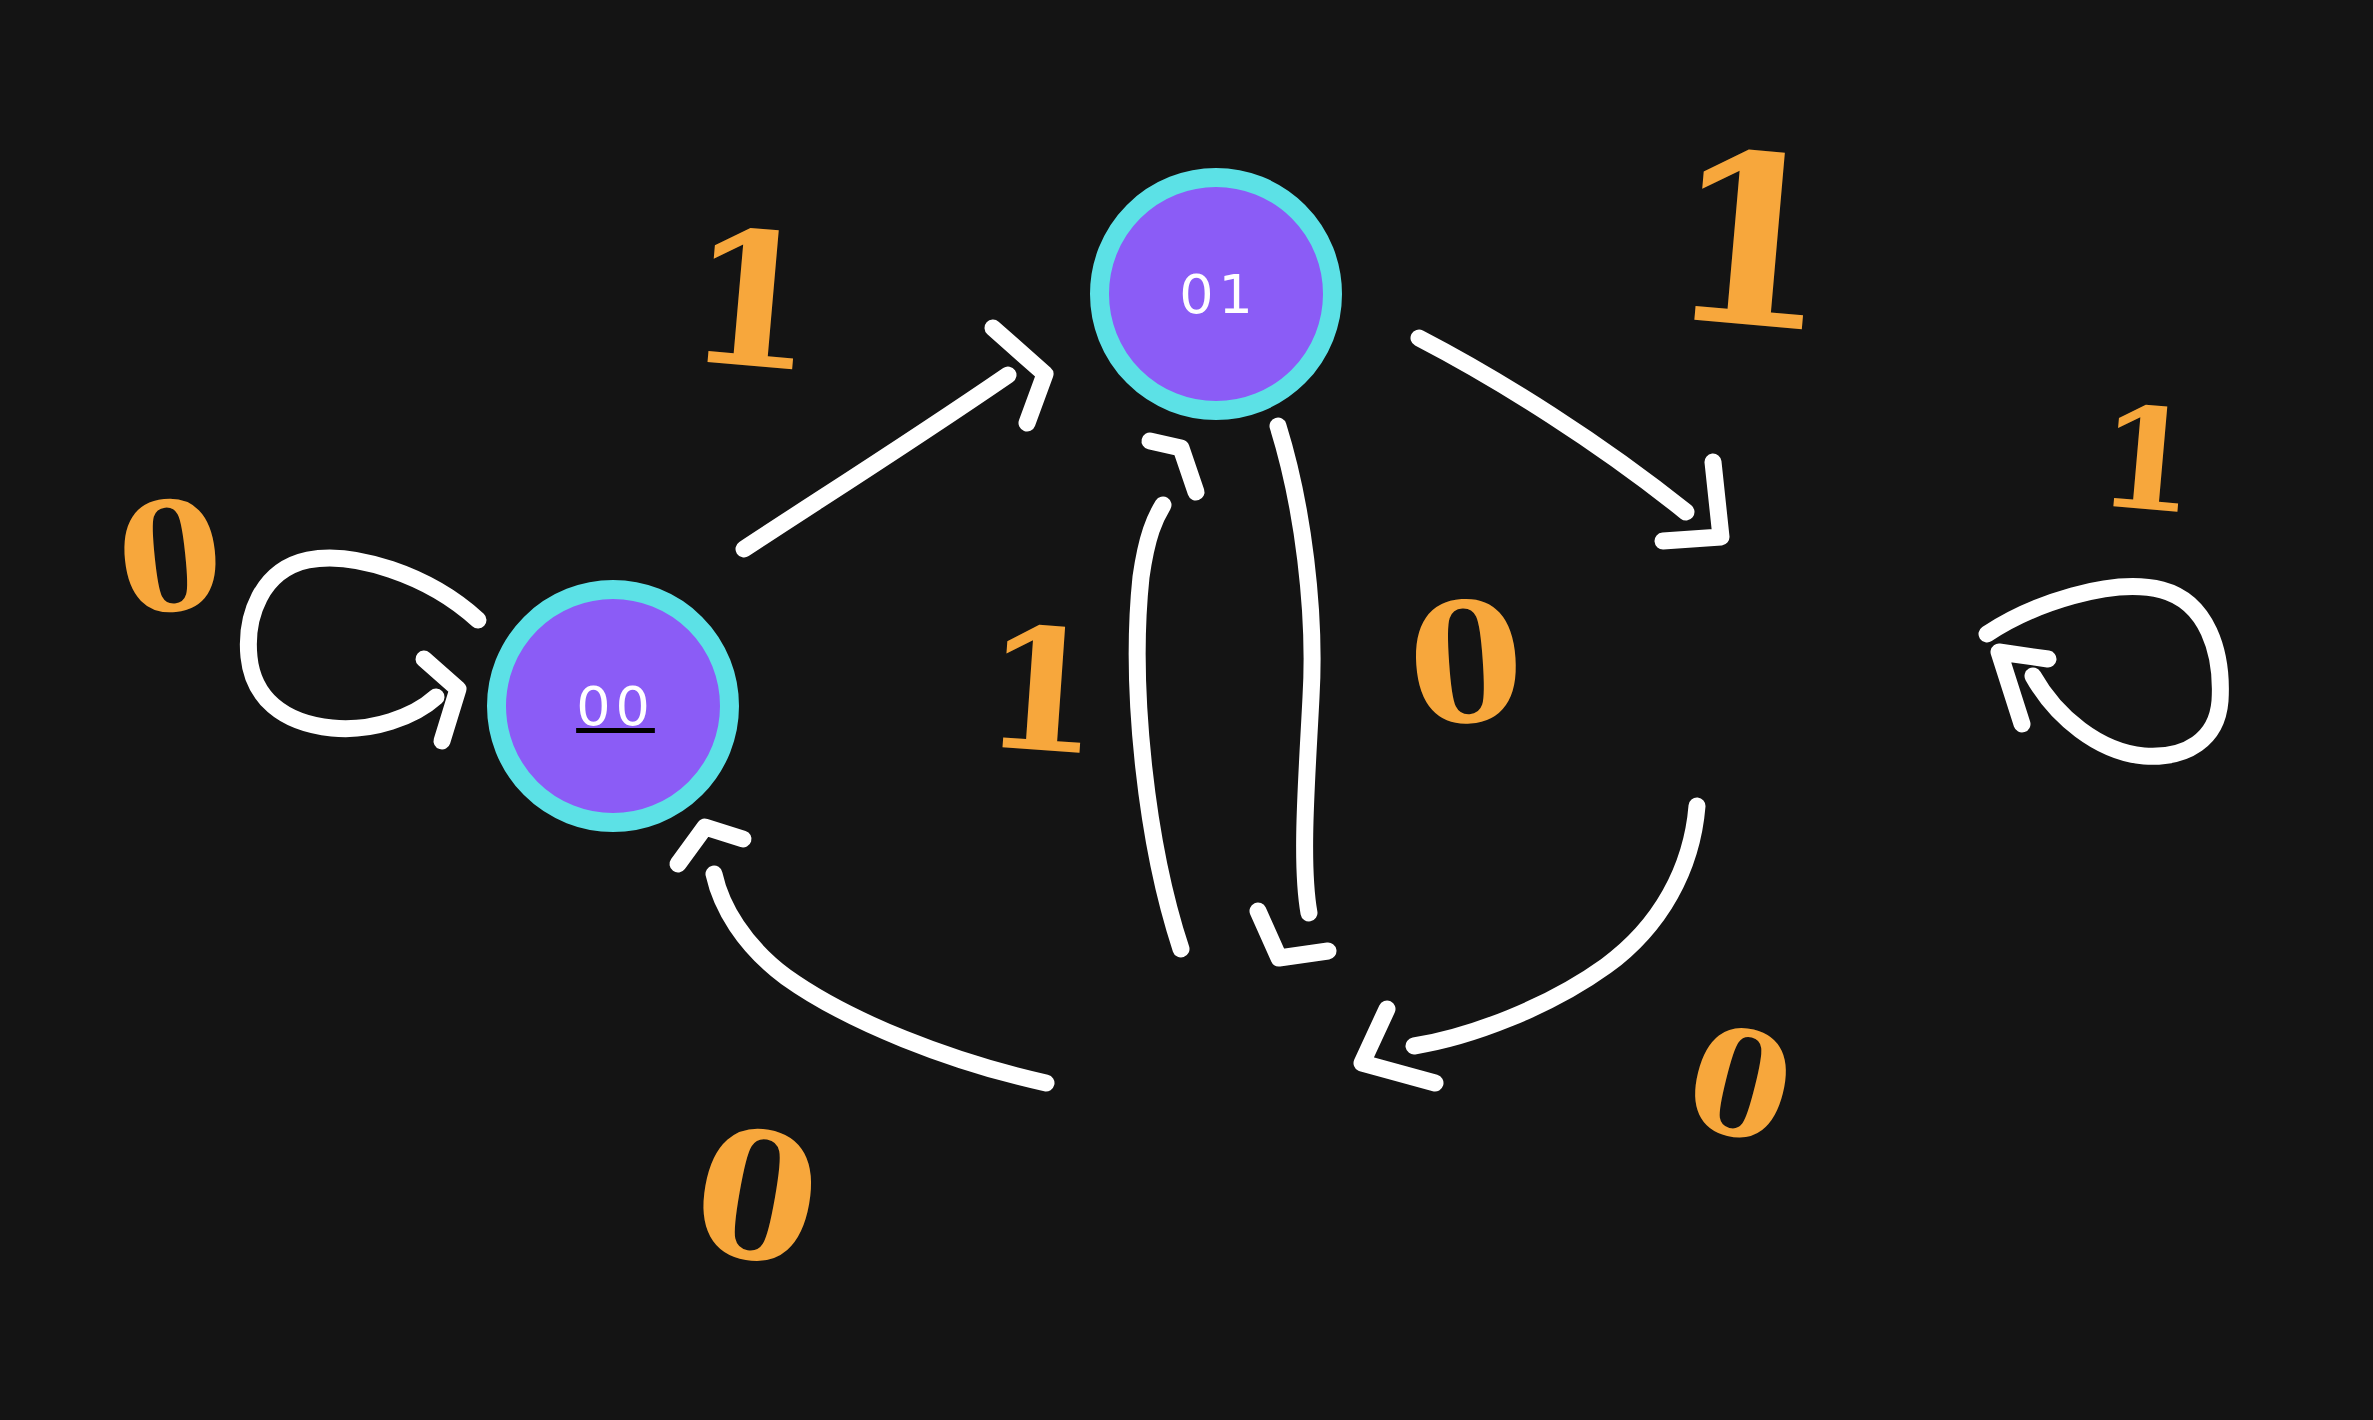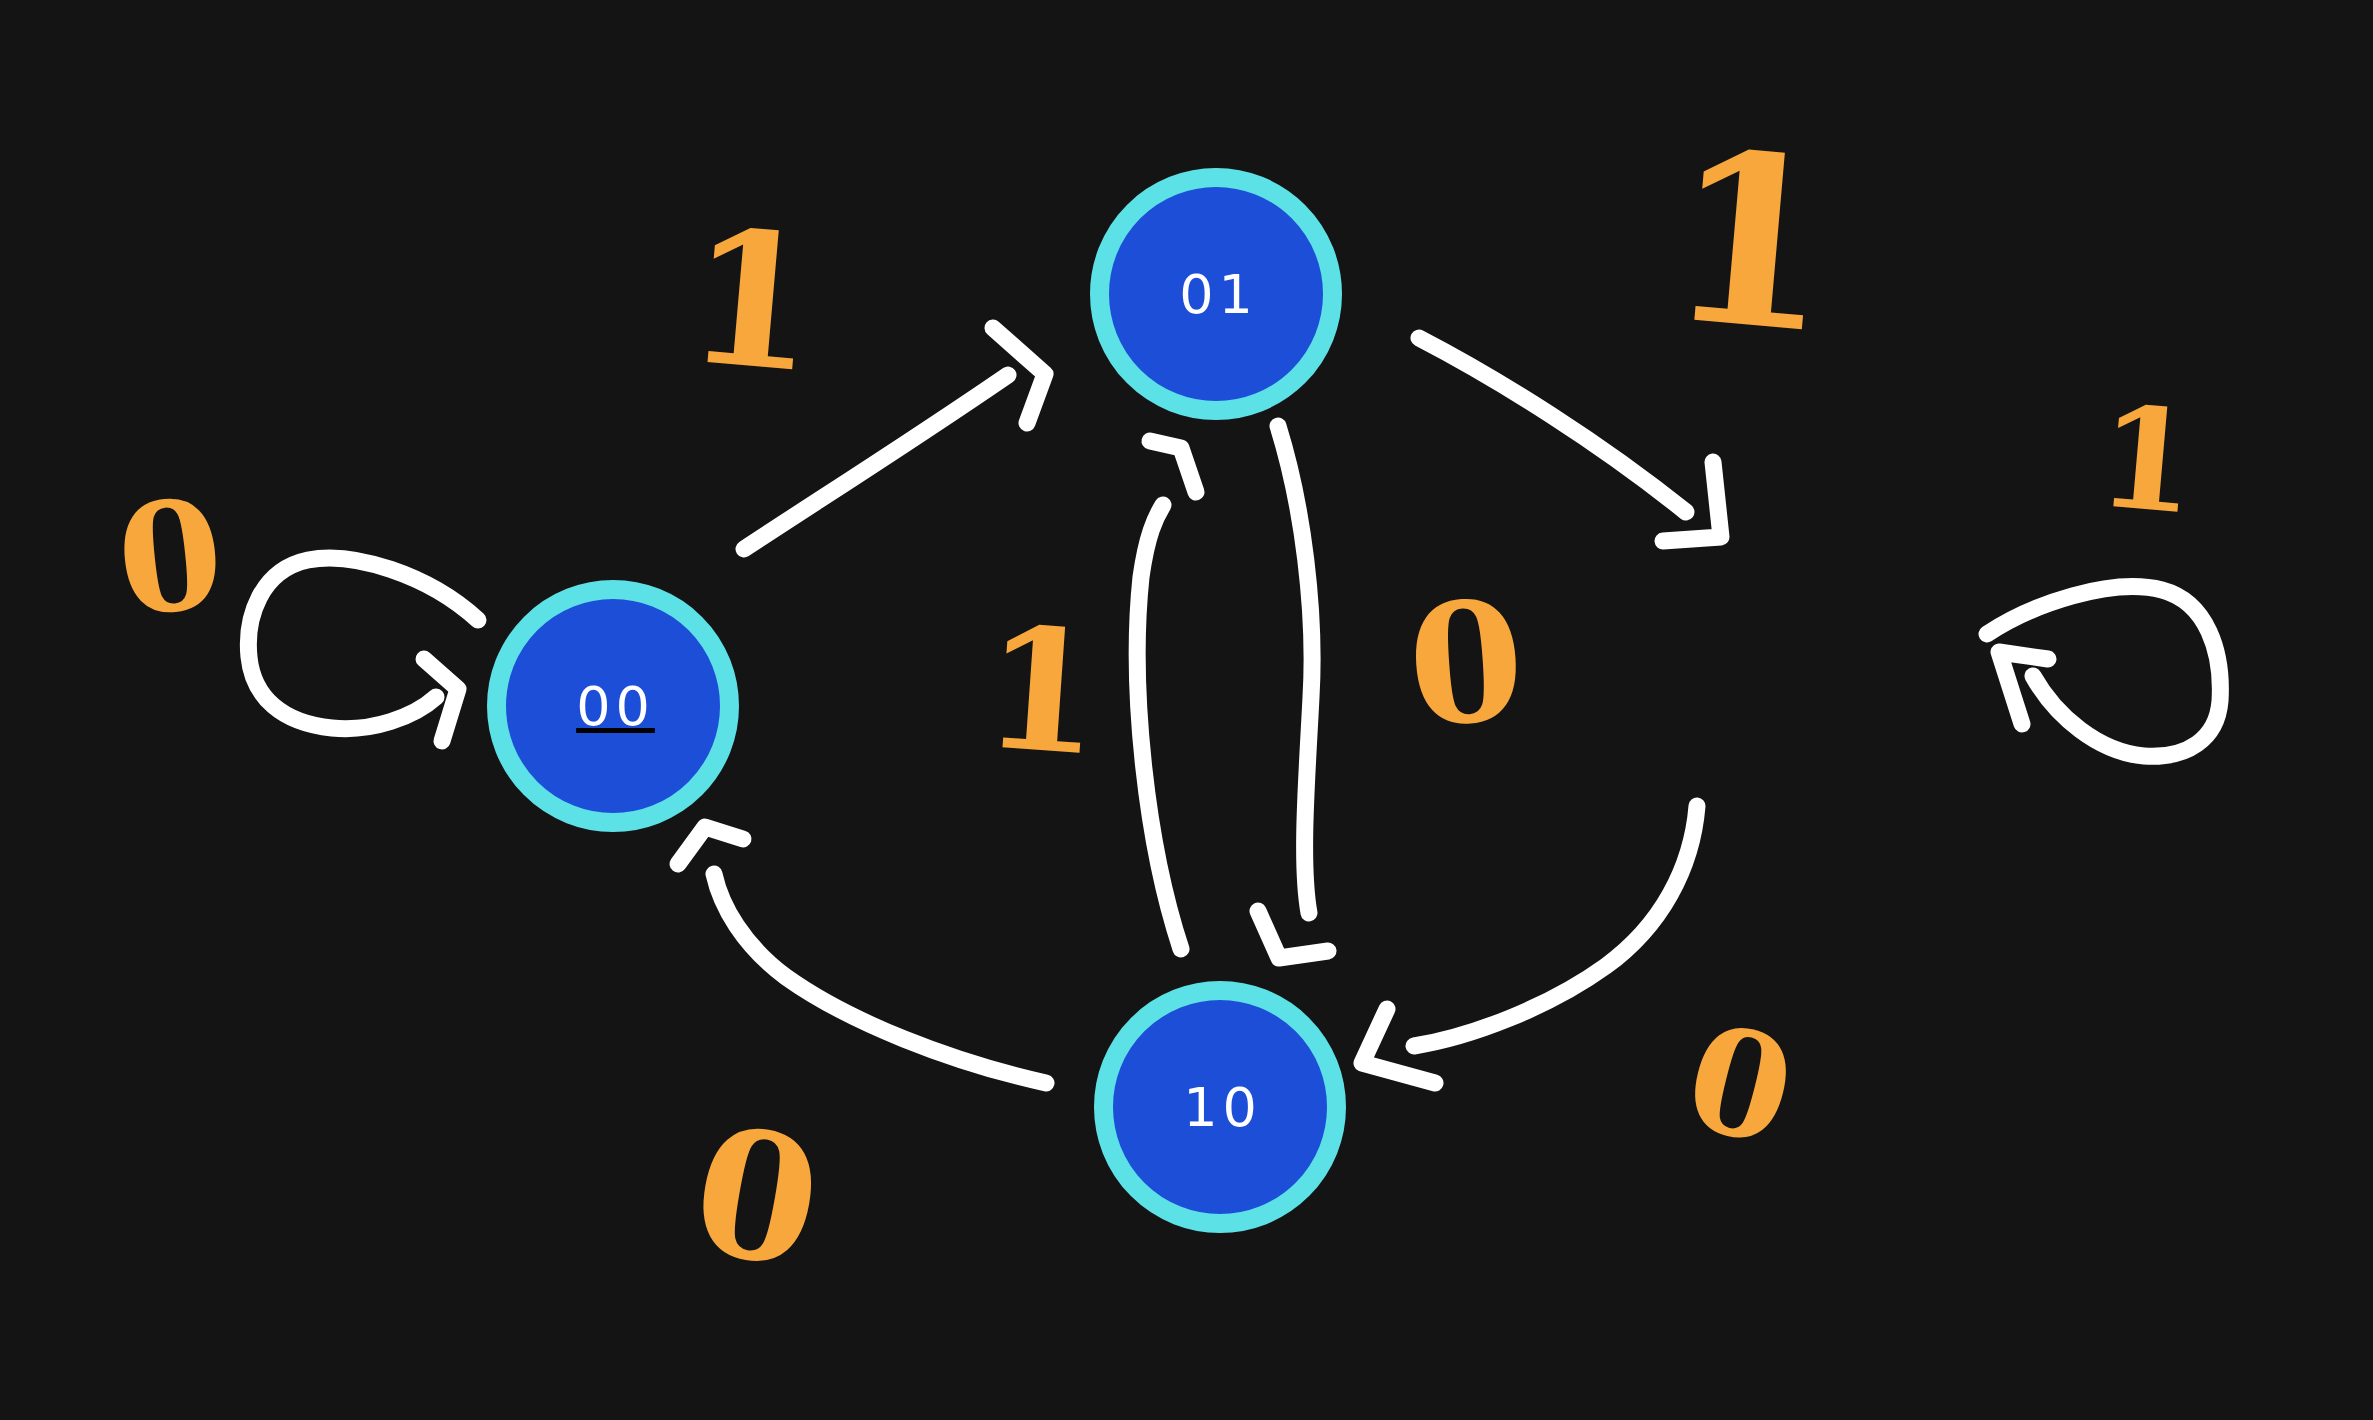--- a/index.html
+++ b/index.html
@@ -22,21 +22,21 @@
     stroke:#ffffff;
     stroke-width:17;
     stroke-linecap:round;
     stroke-linejoin:round;
   }
   .node{
     position:absolute;
     width:214px;
     height:214px;
     border-radius:50%;
-    background:#1d4ed8;
+    background:#8b5cf6;
     border:19px solid #5ce1e6;
     transform:translate(-50%,-50%);
     display:flex;
     align-items:center;
     justify-content:center;
     box-sizing:content-box;
   }
   .node-label{
     color:#ffffff;
     font-family:"DejaVu Sans",sans-serif;
@@ -103,23 +103,20 @@
       <path d="M 678 864 L 705 827 L 743 839"></path>
     </g>
   </svg>
 
   <div class="node" style="left:613px; top:706px;text-decoration:underline;">
     <span class="node-label">00</span>
   </div>
   <div class="node" style="left:1216px; top:294px;">
     <span class="node-label">01</span>
   </div>
-  <div class="node" style="left:1220px; top:1107px;">
-    <span class="node-label">10</span>
-  </div>
 
   <span class="edge-label" style="left:170px;  top:557px;  font-size:150px; --rot:-6deg;">0</span>
   <span class="edge-label" style="left:752px;  top:301px;  font-size:185px; --rot:5deg;">1</span>
   <span class="edge-label" style="left:1751px; top:242px;  font-size:235px; --rot:5deg;">1</span>
   <span class="edge-label" style="left:2147px; top:460px;  font-size:140px; --rot:5deg;">1</span>
   <span class="edge-label" style="left:1042px; top:691px;  font-size:168px; --rot:4deg;">1</span>
   <span class="edge-label" style="left:1466px; top:664px;  font-size:165px; --rot:-4deg;">0</span>
   <span class="edge-label" style="left:1740px; top:1085px; font-size:145px; --rot:14deg;">0</span>
   <span class="edge-label" style="left:757px;  top:1197px; font-size:175px; --rot:10deg;">0</span>
 

